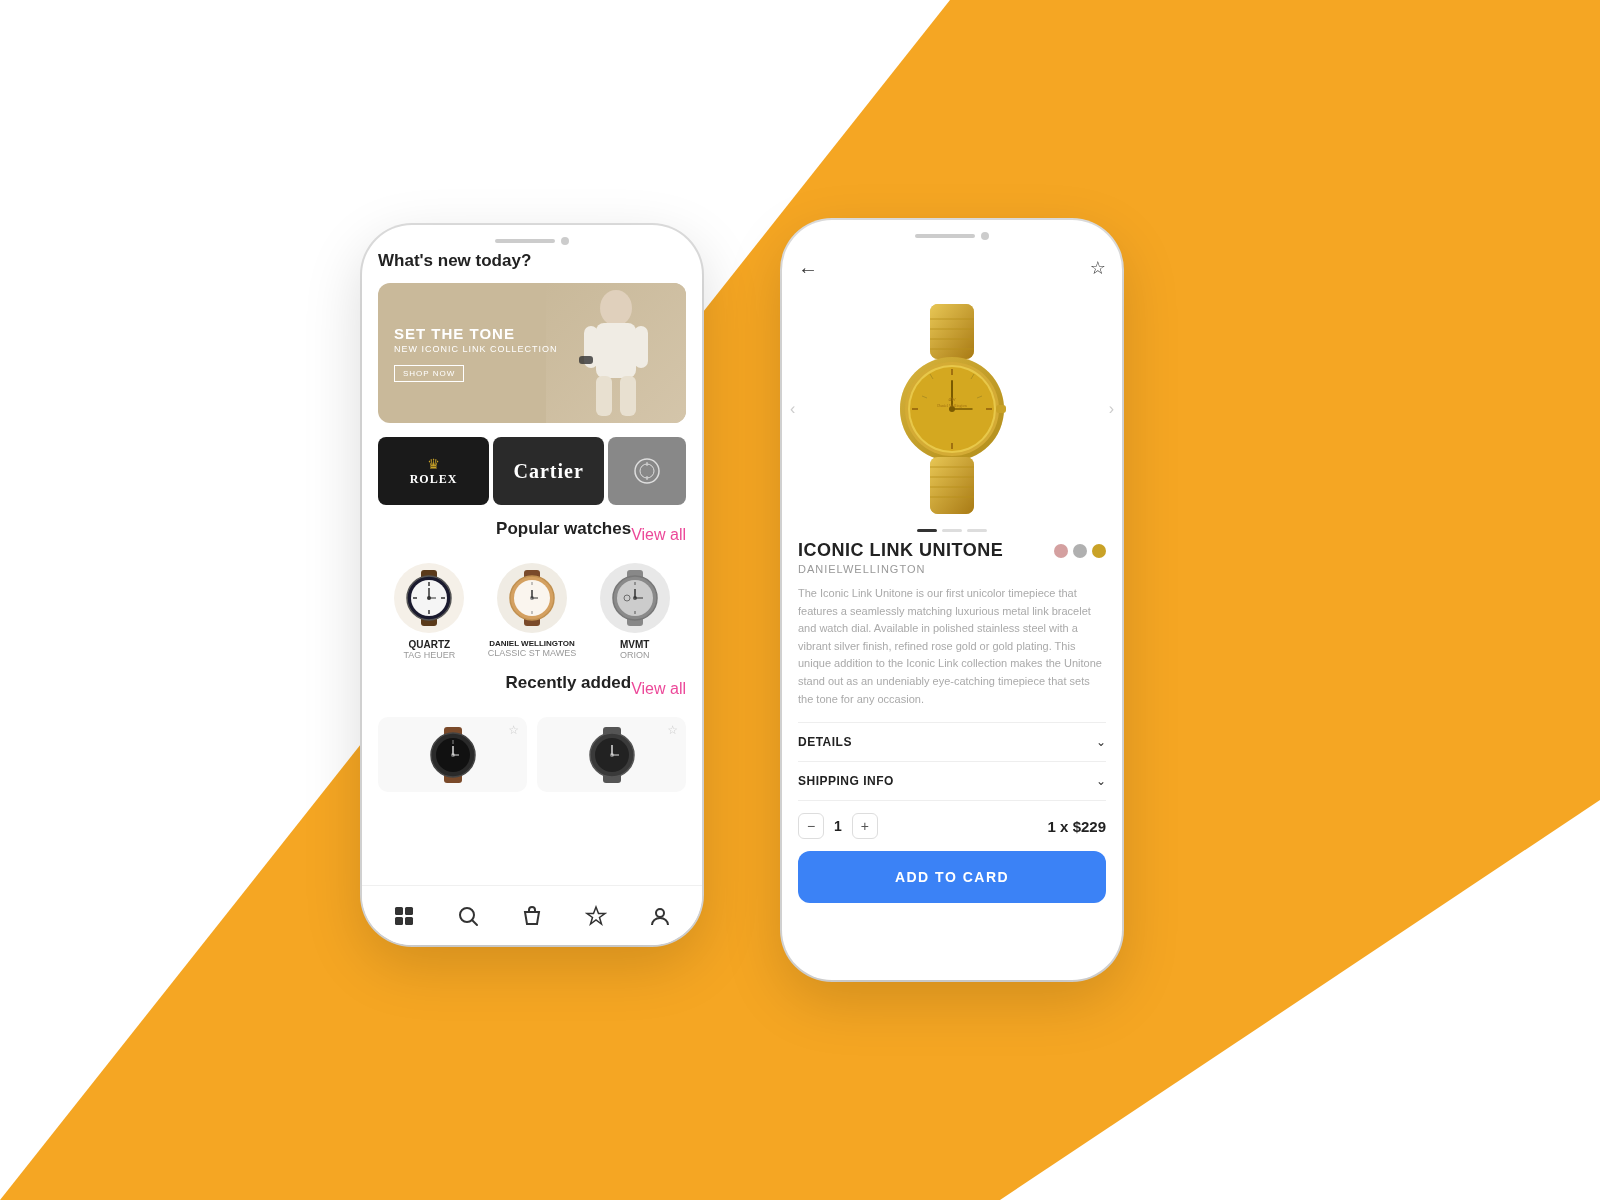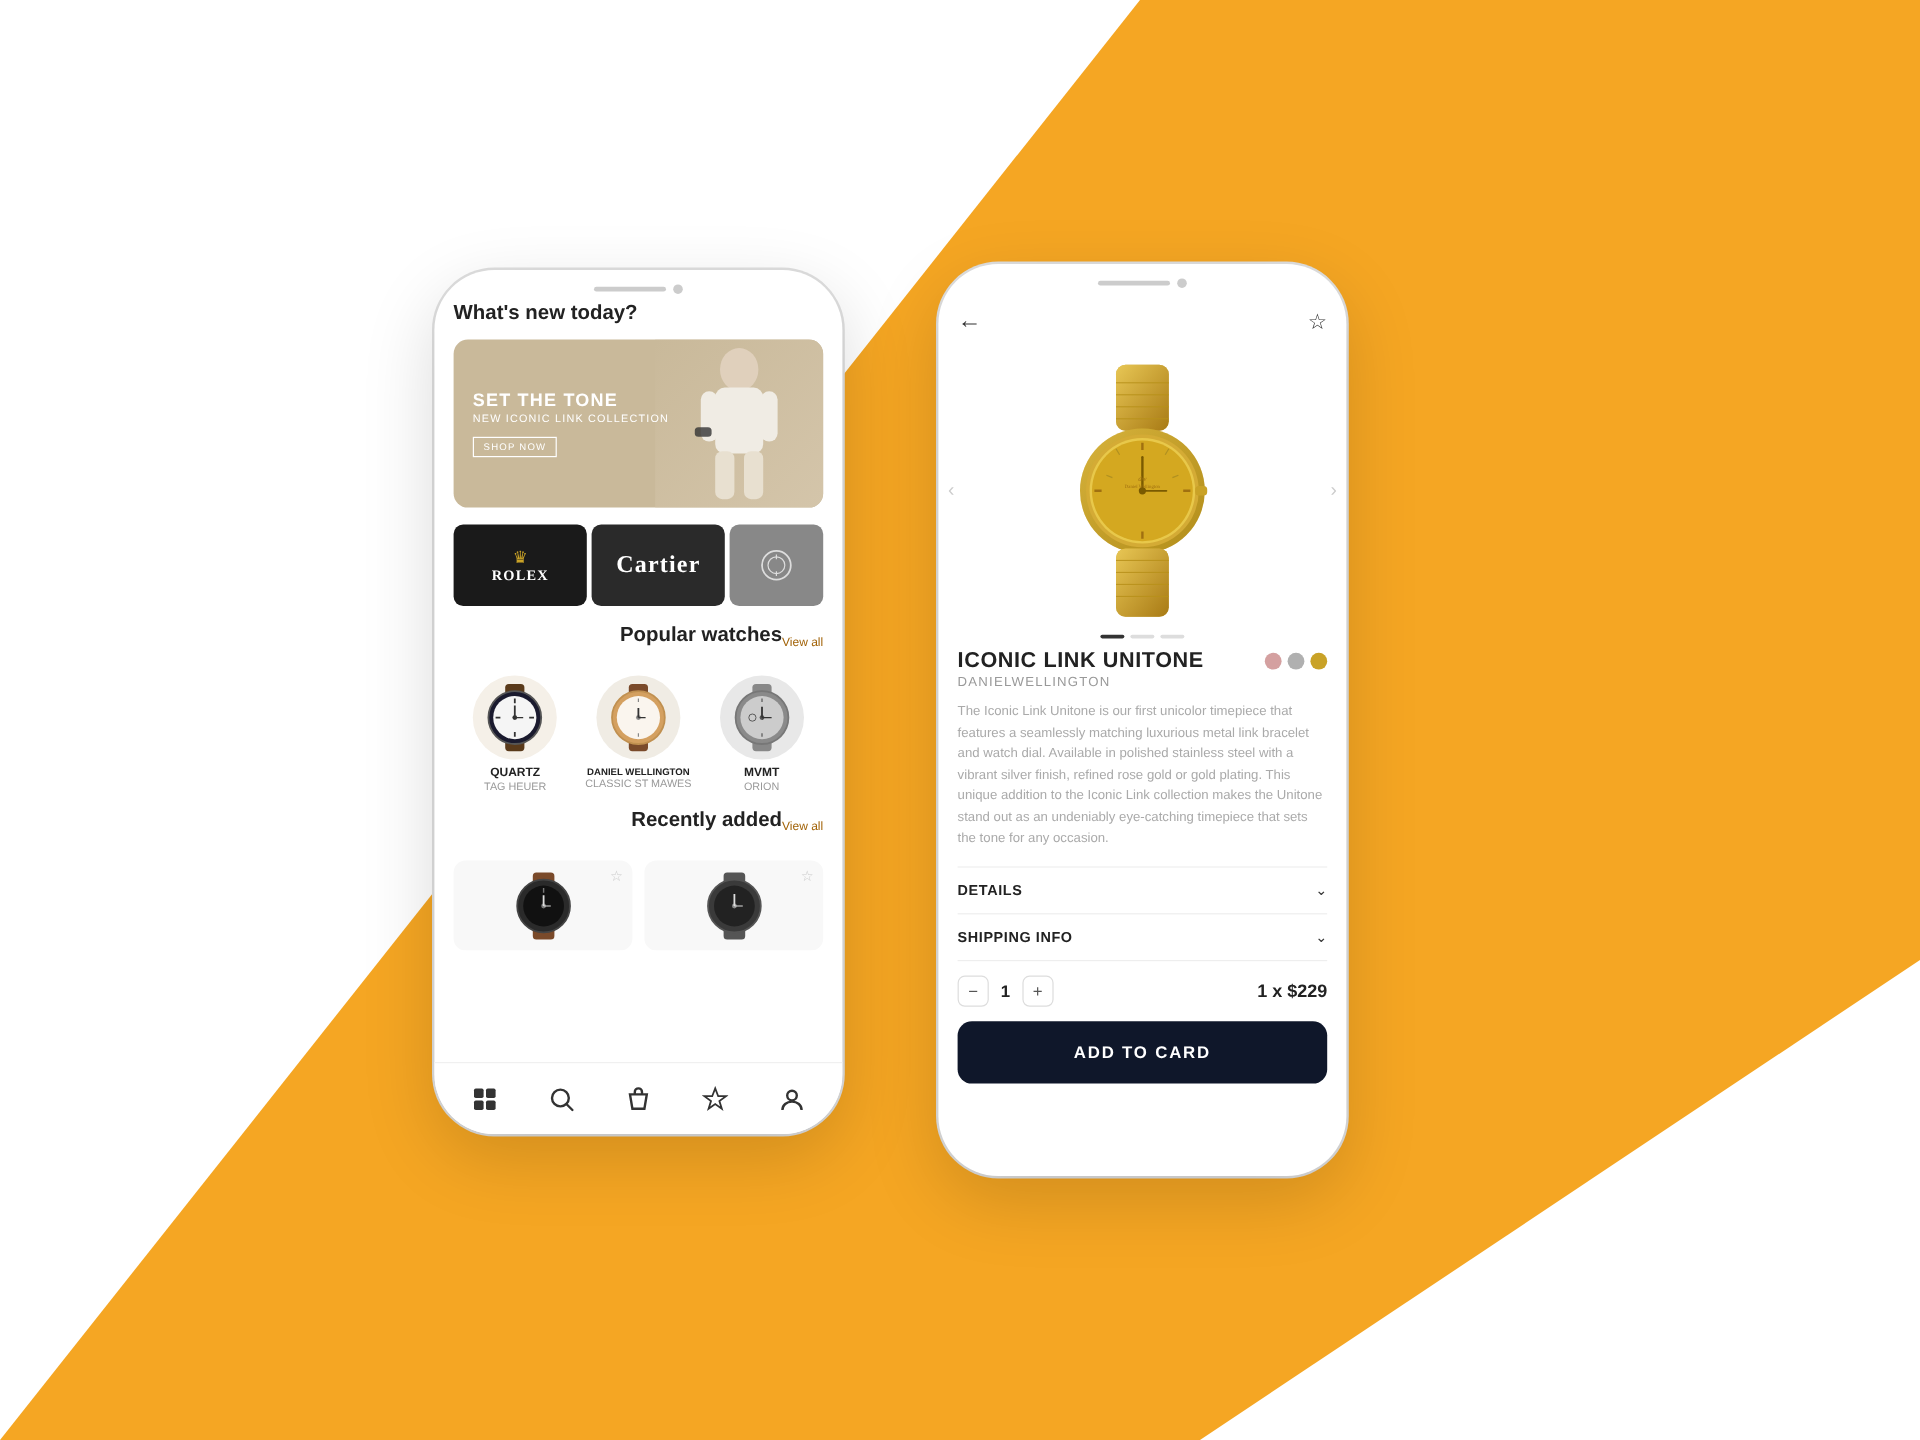--- a/index.html
+++ b/index.html
@@ -173,22 +173,22 @@
     }
 
     
     .section-header {
       display: flex;
       justify-content: flex-end;
       align-items: center;
       margin-bottom: 12px;
     }
     .view-all-link {
-      color: #a16207;
-      font-size: 10px;
+      color: #ec4899;
+      font-size: 16px;
       cursor: pointer;
     }
 
     
     .watches-row {
       display: flex;
       margin-bottom: 13px;
     }
     .watch-card {
       flex: 1;
@@ -408,21 +408,21 @@
       font-size: 15px;
       font-weight: 600;
       color: #222;
     }
 
     
     .add-to-card-btn {
       width: calc(100% - 32px);
       margin: 0 16px 16px;
       height: 52px;
-      background: #0f172a;
+      background: #3b82f6;
       border: none;
       border-radius: 12px;
       color: #fff;
       font-size: 14px;
       font-weight: 700;
       letter-spacing: 1.5px;
       text-transform: uppercase;
       cursor: pointer;
     }
   </style>

